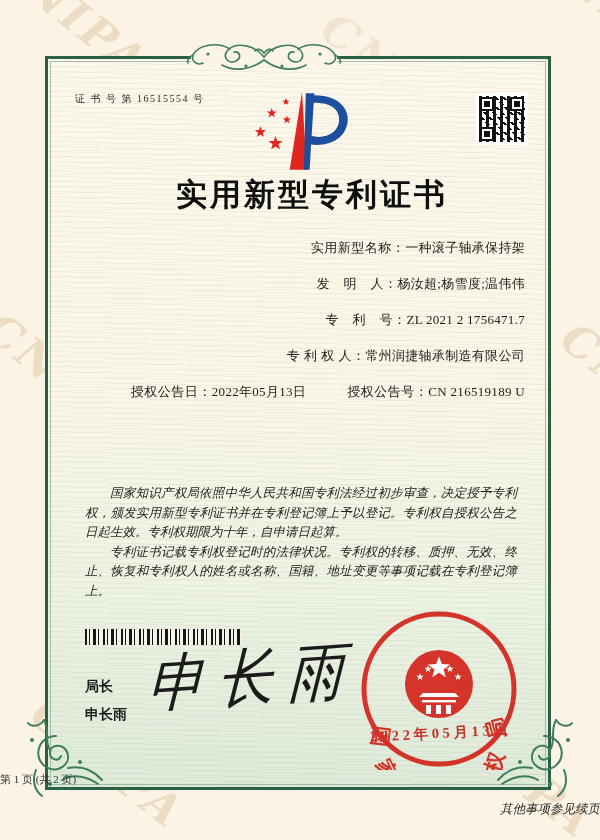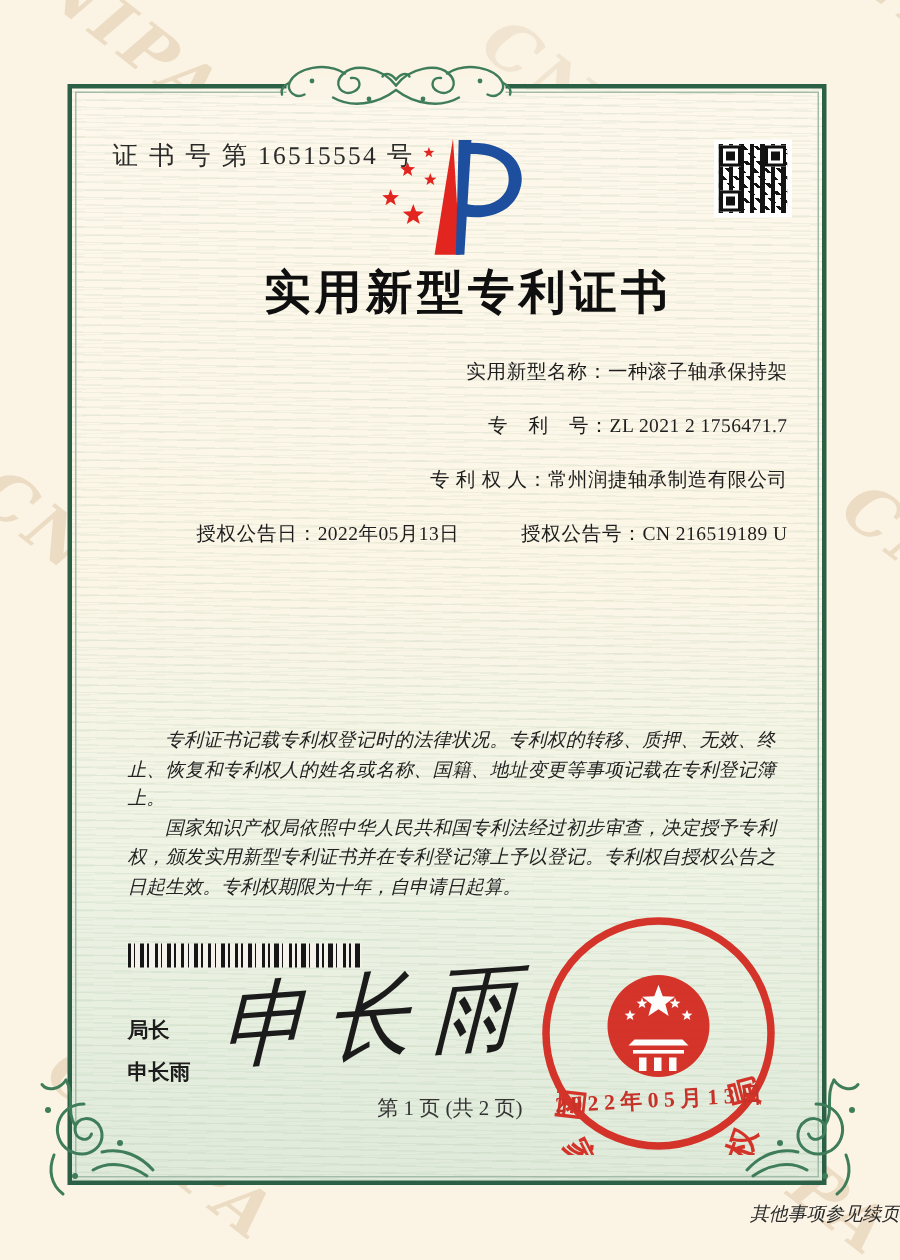--- a/index.html
+++ b/index.html
@@ -20,21 +20,21 @@
            repeating-linear-gradient(-1.5deg, rgba(150,180,140,0.08) 0 1px, rgba(0,0,0,0) 1px 6px),
            linear-gradient(180deg,#fdf8eb 0%,#fcf6e7 45%,#eef3e4 72%,#dfeada 100%);}
   .frame::before{content:"";position:absolute;inset:2px;border:1px solid #a3bba9;pointer-events:none;}
 
   .ornament{position:absolute;pointer-events:none;}
   .orn-top{left:185px;top:40px;width:158px;height:36px;}
   .orn-bl{left:22px;top:718px;width:84px;height:84px;}
   .orn-br{left:494px;top:718px;width:84px;height:84px;transform:scaleX(-1);}
 
   
-  .cert-no{position:absolute;left:75px;top:92px;font-size:17px;letter-spacing:1.5px;color:#2a2a2a;}
+  .cert-no{position:absolute;left:75px;top:92px;font-size:10px;letter-spacing:1.5px;color:#2a2a2a;}
   .logo{position:absolute;left:250px;top:90px;width:104px;height:86px;}
   .qr{position:absolute;left:479px;top:96px;width:46px;height:46px;background:
         repeating-linear-gradient(90deg,#141414 0 3px,rgba(0,0,0,0) 3px 7px),
         repeating-linear-gradient(0deg,#fff 0 2px,rgba(0,0,0,0) 2px 5px),
         repeating-linear-gradient(45deg,#141414 0 2px,rgba(0,0,0,0) 2px 6px),#fff;
       outline:3px solid #fff;}
   .qr i{position:absolute;width:10px;height:10px;border:2px solid #111;background:#fff;}
   .qr i::after{content:"";position:absolute;left:2px;top:2px;width:6px;height:6px;background:#111;}
   .qr .f1{left:1px;top:1px;} .qr .f2{right:1px;top:1px;} .qr .f3{left:1px;bottom:1px;}
 
@@ -61,21 +61,21 @@
   
   .sig-labels{position:absolute;left:85px;top:672px;font-size:14px;line-height:28px;
               font-weight:700;font-family:"Liberation Sans","DejaVu Sans",sans-serif;color:#1c1c1c;}
   .sig-script{position:absolute;left:148px;top:648px;width:210px;font-size:56px;color:#1b1b1b;
               font-style:italic;letter-spacing:14px;white-space:nowrap;
               transform:rotate(-4deg) skewX(-6deg) scaleY(1.12);transform-origin:left center;}
 
   
   .seal{position:absolute;left:358px;top:608px;width:162px;height:162px;z-index:3;opacity:0.93;}
 
-  .page-info{position:absolute;left:0;right:0;top:730px;text-align:center;font-size:14px;color:#333;}
+  .page-info{position:absolute;left:0;right:0;top:772px;text-align:left;font-size:11px;color:#333;}
   .cont-note{position:absolute;left:0;right:0;top:801px;text-align:right;font-size:12.5px;
              font-style:italic;color:#2a2a2a;}
 </style>
 </head>
 <body>
 
 <div class="page">
 
   <span class="wm" style="left:-18px;top:-12px;font-size:44px;">CNIPA</span>
   <span class="wm" style="left:308px;top:52px;font-size:44px;color:rgba(206,172,128,0.20);">CNIPA</span>
@@ -156,31 +156,32 @@
   <div class="qr">
       <i class="f1"></i>
       <i class="f2"></i>
       <i class="f3"></i>
     </div>
 
   <div class="title">实用新型专利证书</div>
 
   <div class="fields">
     <div class="frow"><span class="lab">实用新型名称：</span><span class="val">一种滚子轴承保持架</span></div>
+    <div class="frow"><span class="lab">发　明　人：</span><span class="val">杨汝超;杨雪度;温伟伟</span></div>
     <div class="frow"><span class="lab">专　利　号：</span><span class="val">ZL 2021 2 1756471.7</span></div>
     <div class="frow"><span class="lab">专 利 权 人：</span><span class="val">常州润捷轴承制造有限公司</span></div>
     <div class="frow dual">
       <span class="lab">授权公告日：</span><span class="val">2022年05月13日</span>
       <span class="lab pair2">授权公告号：</span><span class="val">CN 216519189 U</span>
     </div>
   </div>
 
   <div class="body-text">
+    <p>国家知识产权局依照中华人民共和国专利法经过初步审查，决定授予专利权，颁发实用新型专利证书并在专利登记簿上予以登记。专利权自授权公告之日起生效。专利权期限为十年，自申请日起算。</p>
     <p>专利证书记载专利权登记时的法律状况。专利权的转移、质押、无效、终止、恢复和专利权人的姓名或名称、国籍、地址变更等事项记载在专利登记簿上。</p>
-    <p>国家知识产权局依照中华人民共和国专利法经过初步审查，决定授予专利权，颁发实用新型专利证书并在专利登记簿上予以登记。专利权自授权公告之日起生效。专利权期限为十年，自申请日起算。</p>
   </div>
 
   <div class="barcode"></div>
 
   <div class="sig-labels">
     <div>局长</div>
     <div>申长雨</div>
   </div>
   <div class="sig-script">申长雨</div>
 

